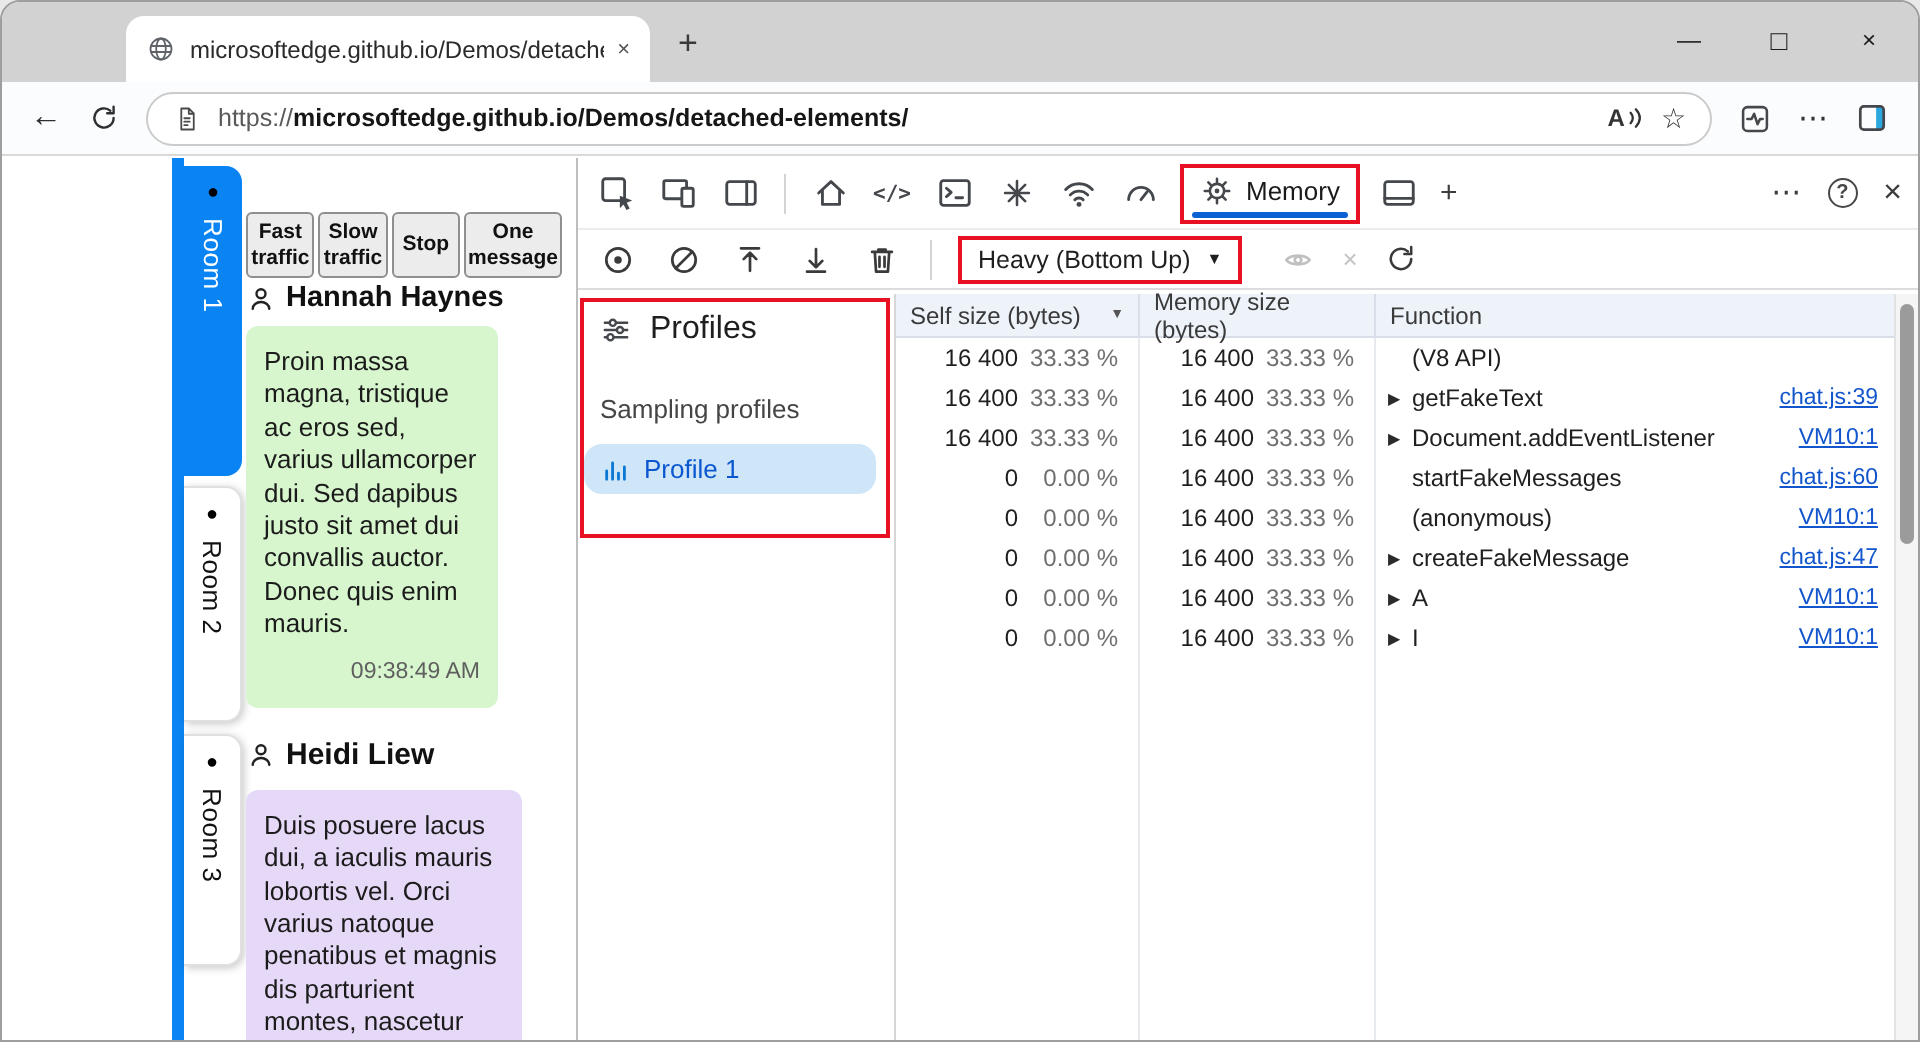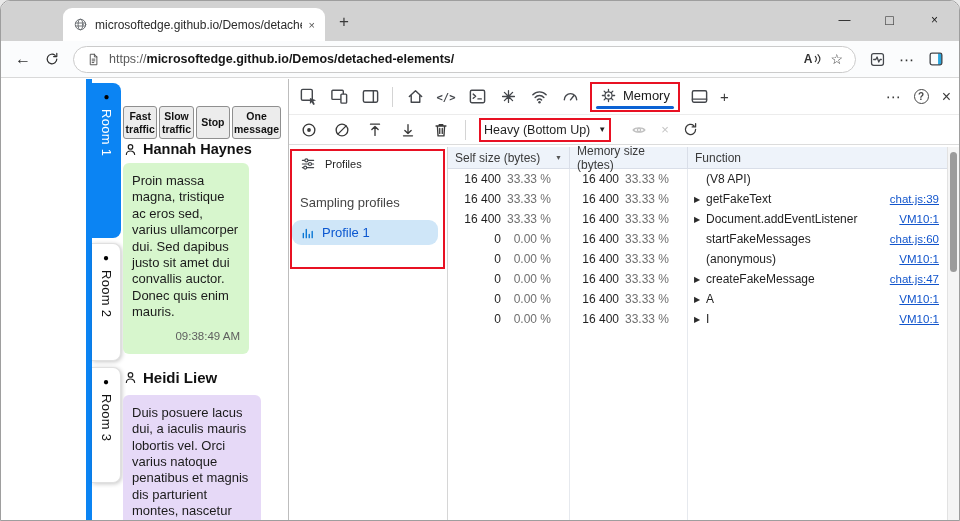--- a/index.html
+++ b/index.html
@@ -75,48 +75,48 @@
   .elements-glyph{font-family:"DejaVu Sans Mono",monospace;font-size:10.5px;font-weight:700;color:#44474c;}
   .memory-wrap{border:2px solid #e81123;display:flex;align-items:center;gap:6px;
                padding:3px 8px 6px;position:relative;flex:none;}
   .memory-wrap::after{content:"";position:absolute;left:4px;right:4px;bottom:1px;height:3px;
                       background:#0b62d4;border-radius:2px;}
   .memory-label{font-size:13px;color:#1a1a1a;}
   .dt-right{margin-left:auto;display:flex;align-items:center;gap:13px;}
   .help-circle{width:15px;height:15px;border:1.4px solid #474747;border-radius:50%;
                display:grid;place-items:center;font-size:10px;font-weight:700;color:#474747;}
   .dt-close{font-size:16px;color:#3c3c3c;line-height:1;}
-  .heavy-wrap{border:2px solid #e81123;padding:3px 3px;display:flex;align-items:center;gap:8px;flex:none;}
+  .heavy-wrap{border:2px solid #e81123;padding:3px 8px;display:flex;align-items:center;gap:8px;flex:none;}
   .heavy-label{font-size:12.5px;color:#1f1f1f;white-space:nowrap;}
   .heavy-caret{font-size:8px;color:#1f1f1f;}
   .disabled-x{font-size:13px;color:#c4c4c4;line-height:1;}
 
   .dt-body{position:absolute;top:68px;left:0;right:0;bottom:0;}
   .dt-side{position:absolute;left:0;top:0;width:159px;bottom:0;border-right:1px solid #d6d6d6;}
-  .profiles-row{display:flex;align-items:center;gap:9px;padding:9px 11px;font-size:11px;color:#1f1f1f;}
+  .profiles-row{display:flex;align-items:center;gap:9px;padding:9px 11px;font-size:16px;color:#1f1f1f;}
   .section-label{padding:14px 11px 7px;font-size:13px;color:#454545;}
   .profile-item{margin:3px 9px 0 3px;background:#cfe6f8;border-radius:9px;display:flex;
                 align-items:center;gap:7px;padding:5px 9px;font-size:13px;color:#0b57d0;}
   .side-annotation{position:absolute;left:1px;top:2px;width:155px;height:120px;
                    border:2px solid #e81123;pointer-events:none;}
 
   .dt-table{position:absolute;left:159px;top:0;right:12px;bottom:0;}
   .thead{height:22px;display:flex;background:#eef3fa;border-bottom:1px solid #d9dee8;
          font-size:12px;color:#3a3a3a;align-items:center;}
   .th-self{width:122px;height:100%;display:flex;justify-content:space-between;align-items:center;
            padding:0 7px;border-right:1px solid #d9dee8;}
   .th-caret{font-size:7px;color:#555;}
   .th-total{width:118px;height:100%;display:flex;align-items:center;padding:0 7px;
             border-right:1px solid #d9dee8;}
   .th-fn{flex:1;height:100%;display:flex;align-items:center;padding:0 7px;}
   .vline{position:absolute;top:22px;bottom:0;width:1px;background:#e6e9ee;}
   .tbody{position:absolute;top:22px;left:0;right:0;}
   .trow{height:20px;display:flex;align-items:center;font-size:12px;color:#1f1f1f;}
   .cell{height:100%;display:flex;align-items:center;}
-  .c-self,.c-total{padding-right:19px;}
+  .c-self,.c-total{padding-right:11px;}
   .c-self{width:122px;}
   .c-total{width:118px;}
   .val{flex:1;text-align:right;}
   .pct{width:50px;text-align:right;color:#6f6f6f;}
   .c-fn{flex:1;padding:0 8px 0 6px;}
   .arrow{width:12px;font-size:8px;color:#2b2b2b;flex:none;}
   .fname{white-space:nowrap;}
   .fn-link{margin-left:auto;color:#1255cc;text-decoration:underline;font-size:11.5px;white-space:nowrap;}
   .scrollbar{position:absolute;right:0;top:0;width:12px;bottom:0;background:#f5f5f5;
              border-left:1px solid #e2e2e2;}

